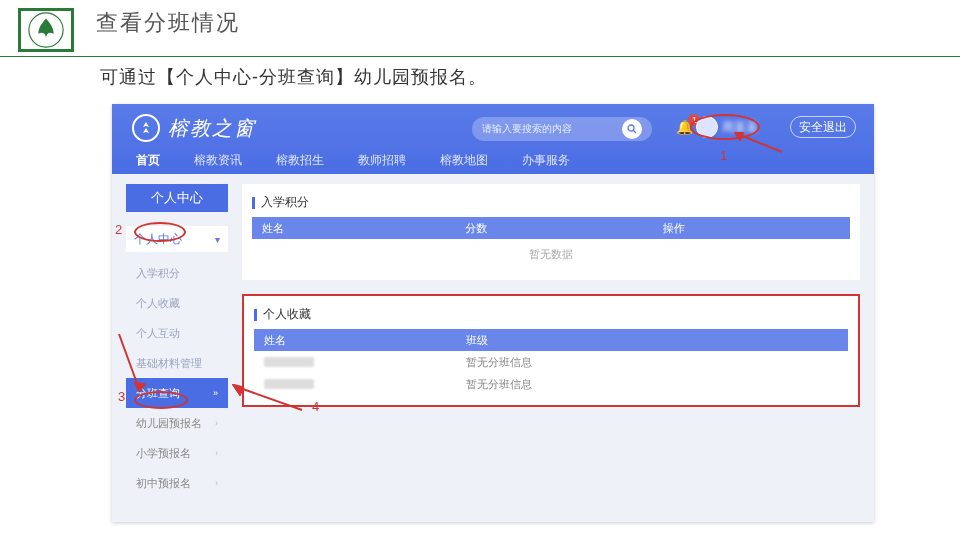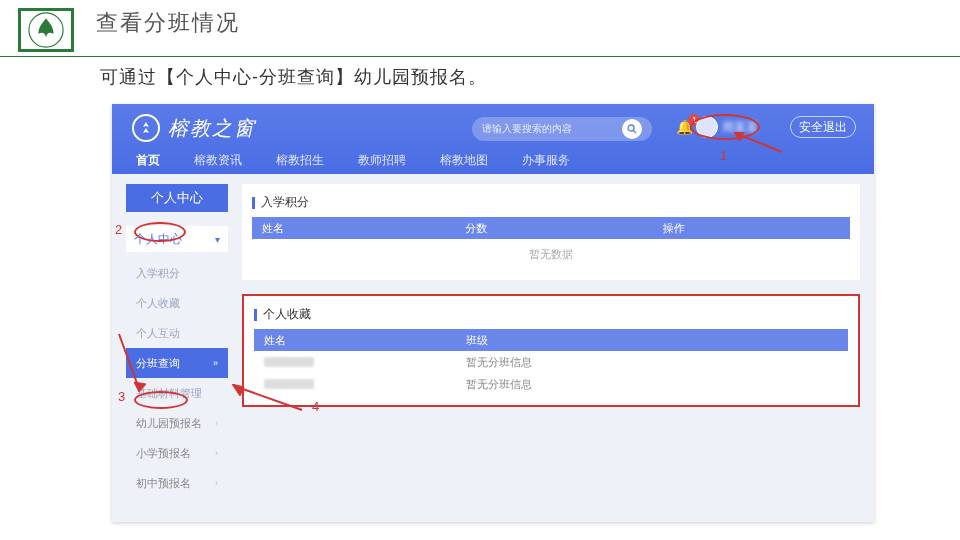--- a/index.html
+++ b/index.html
@@ -135,26 +135,26 @@
       <div class="side-list" id="side-list">
           <div class="side-item">
             <span>入学积分</span>
           </div>
           <div class="side-item">
             <span>个人收藏</span>
           </div>
           <div class="side-item">
             <span>个人互动</span>
           </div>
+          <div class="side-item">
+            <span>基础材料管理</span>
+          </div>
           <div class="side-item active">
             <span>分班查询</span>
             <span class="chev">»</span>
-          </div>
-          <div class="side-item">
-            <span>基础材料管理</span>
           </div>
           <div class="side-item group">
             <span>幼儿园预报名</span>
             <span class="chev">›</span>
           </div>
           <div class="side-item group">
             <span>小学预报名</span>
             <span class="chev">›</span>
           </div>
           <div class="side-item group">

